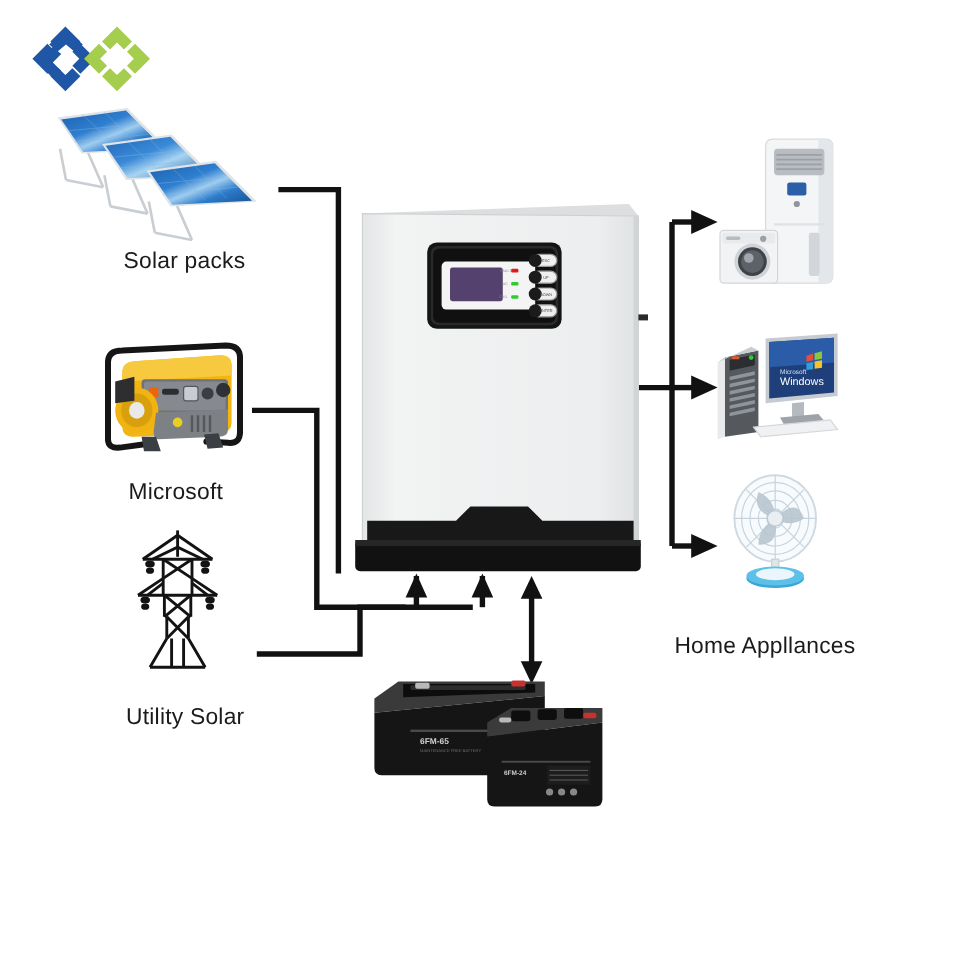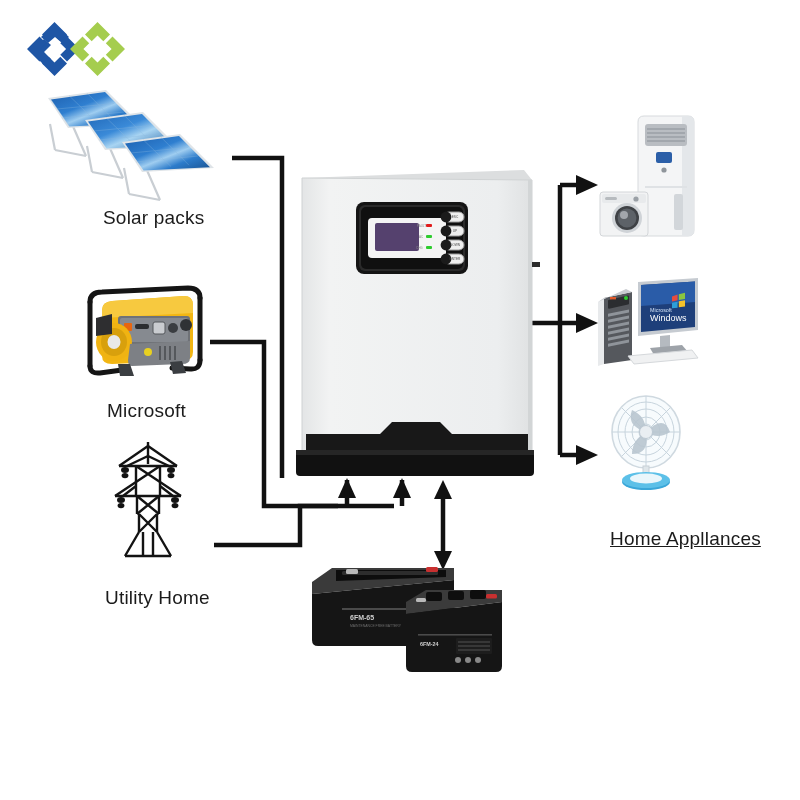--- a/index.html
+++ b/index.html
@@ -165,21 +165,21 @@
         <path d="M22 35 q3.4 0 3.4 2.6 t-3.4 2.6 q-3.4 0 -3.4 -2.6 t3.4 -2.6Z"></path>
         <path d="M68 29 q4 0 4 3 t-4 3 q-4 0 -4 -3 t4 -3Z"></path>
         <path d="M68 35 q3.4 0 3.4 2.6 t-3.4 2.6 q-3.4 0 -3.4 -2.6 t3.4 -2.6Z"></path>
         <path d="M18 59 q4 0 4 3 t-4 3 q-4 0 -4 -3 t4 -3Z"></path>
         <path d="M18 65 q3.4 0 3.4 2.6 t-3.4 2.6 q-3.4 0 -3.4 -2.6 t3.4 -2.6Z"></path>
         <path d="M72 59 q4 0 4 3 t-4 3 q-4 0 -4 -3 t4 -3Z"></path>
         <path d="M72 65 q3.4 0 3.4 2.6 t-3.4 2.6 q-3.4 0 -3.4 -2.6 t3.4 -2.6Z"></path>
       </g>
     </svg>
   </div>
-  <div class="lbl" style="left:105px;top:587px;">Utility Home</div>
+  <div class="lbl" style="left:105px;top:587px;">Utility Solar</div>
 
   <svg class="abs" style="left:0;top:0;" width="800" height="800">
     <g stroke="#111111" stroke-width="4.5" fill="none">
 
       <path d="M232 158 L282 158 L282 478"></path>
 
       <path d="M210 342 L264 342 L264 506 L338 506"></path>
 
       <path d="M214 545 L282 545 L282 535 L394 535 L394 506" stroke="none"></path>
       <path d="M214 545 L300 545 L300 506 L394 506"></path>
@@ -396,15 +396,15 @@
         <path d="M48 40 Q28 34 34 18 Q48 24 48 40Z"></path>
       </g>
       <circle cx="48" cy="40" r="6.5" fill="#e9eef2" stroke="#bcc8d2"></circle>
       <rect x="45" y="74" width="6" height="14" fill="#dfe6ea" stroke="#c7d0d6"></rect>
       <ellipse cx="48" cy="90" rx="24" ry="8" fill="#3aa6d8"></ellipse>
       <ellipse cx="48" cy="88" rx="24" ry="8" fill="#5cc0e8"></ellipse>
       <ellipse cx="48" cy="86.5" rx="16" ry="5" fill="#eaf6fb"></ellipse>
     </svg>
   </div>
 
-  <div class="lbl" style="left:610px;top:528px;text-decoration:underline;">Home Appllances</div>
+  <div class="lbl" style="left:562px;top:528px;">Home Appllances</div>
 
 </div>
 
 </body></html>

